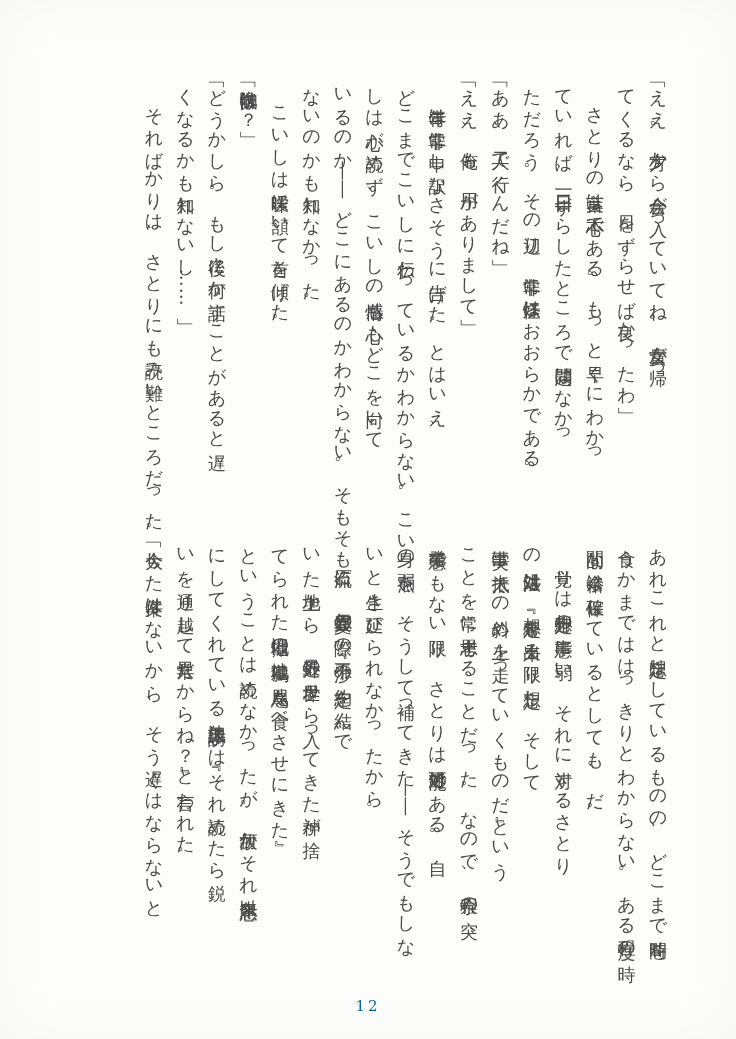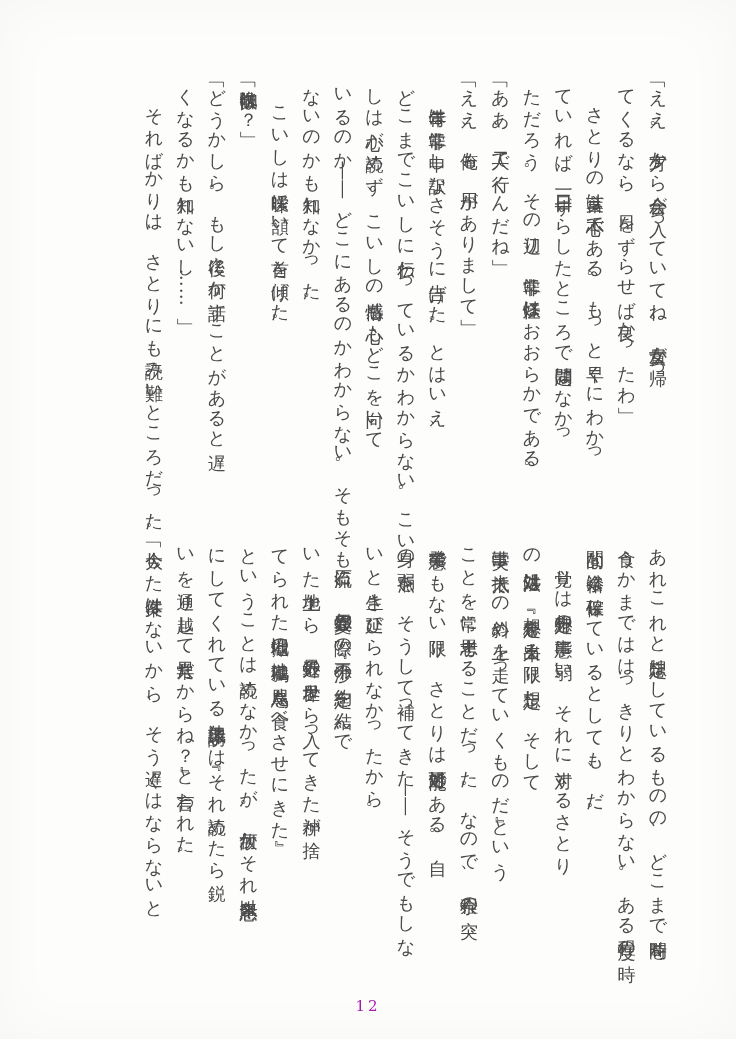--- a/index.html
+++ b/index.html
@@ -34,21 +34,21 @@
     overflow: visible;
   }
   .page-number {
     position: absolute;
     bottom: 24px;
     left: 0;
     width: 100%;
     text-align: center;
     font-size: 15px;
     letter-spacing: 3px;
-    color: #a21caf;
+    color: #0369a1;
   }
 </style>
 </head>
 <body>
 
 <div class="page">
 
   <div class="vblock" id="block-top">
     <div class="vline">「ええ。夕方から会合が入っていてね。貴女が帰っ</div>
     <div class="vline">てくるなら、日をずらせば良かったわ」</div>

